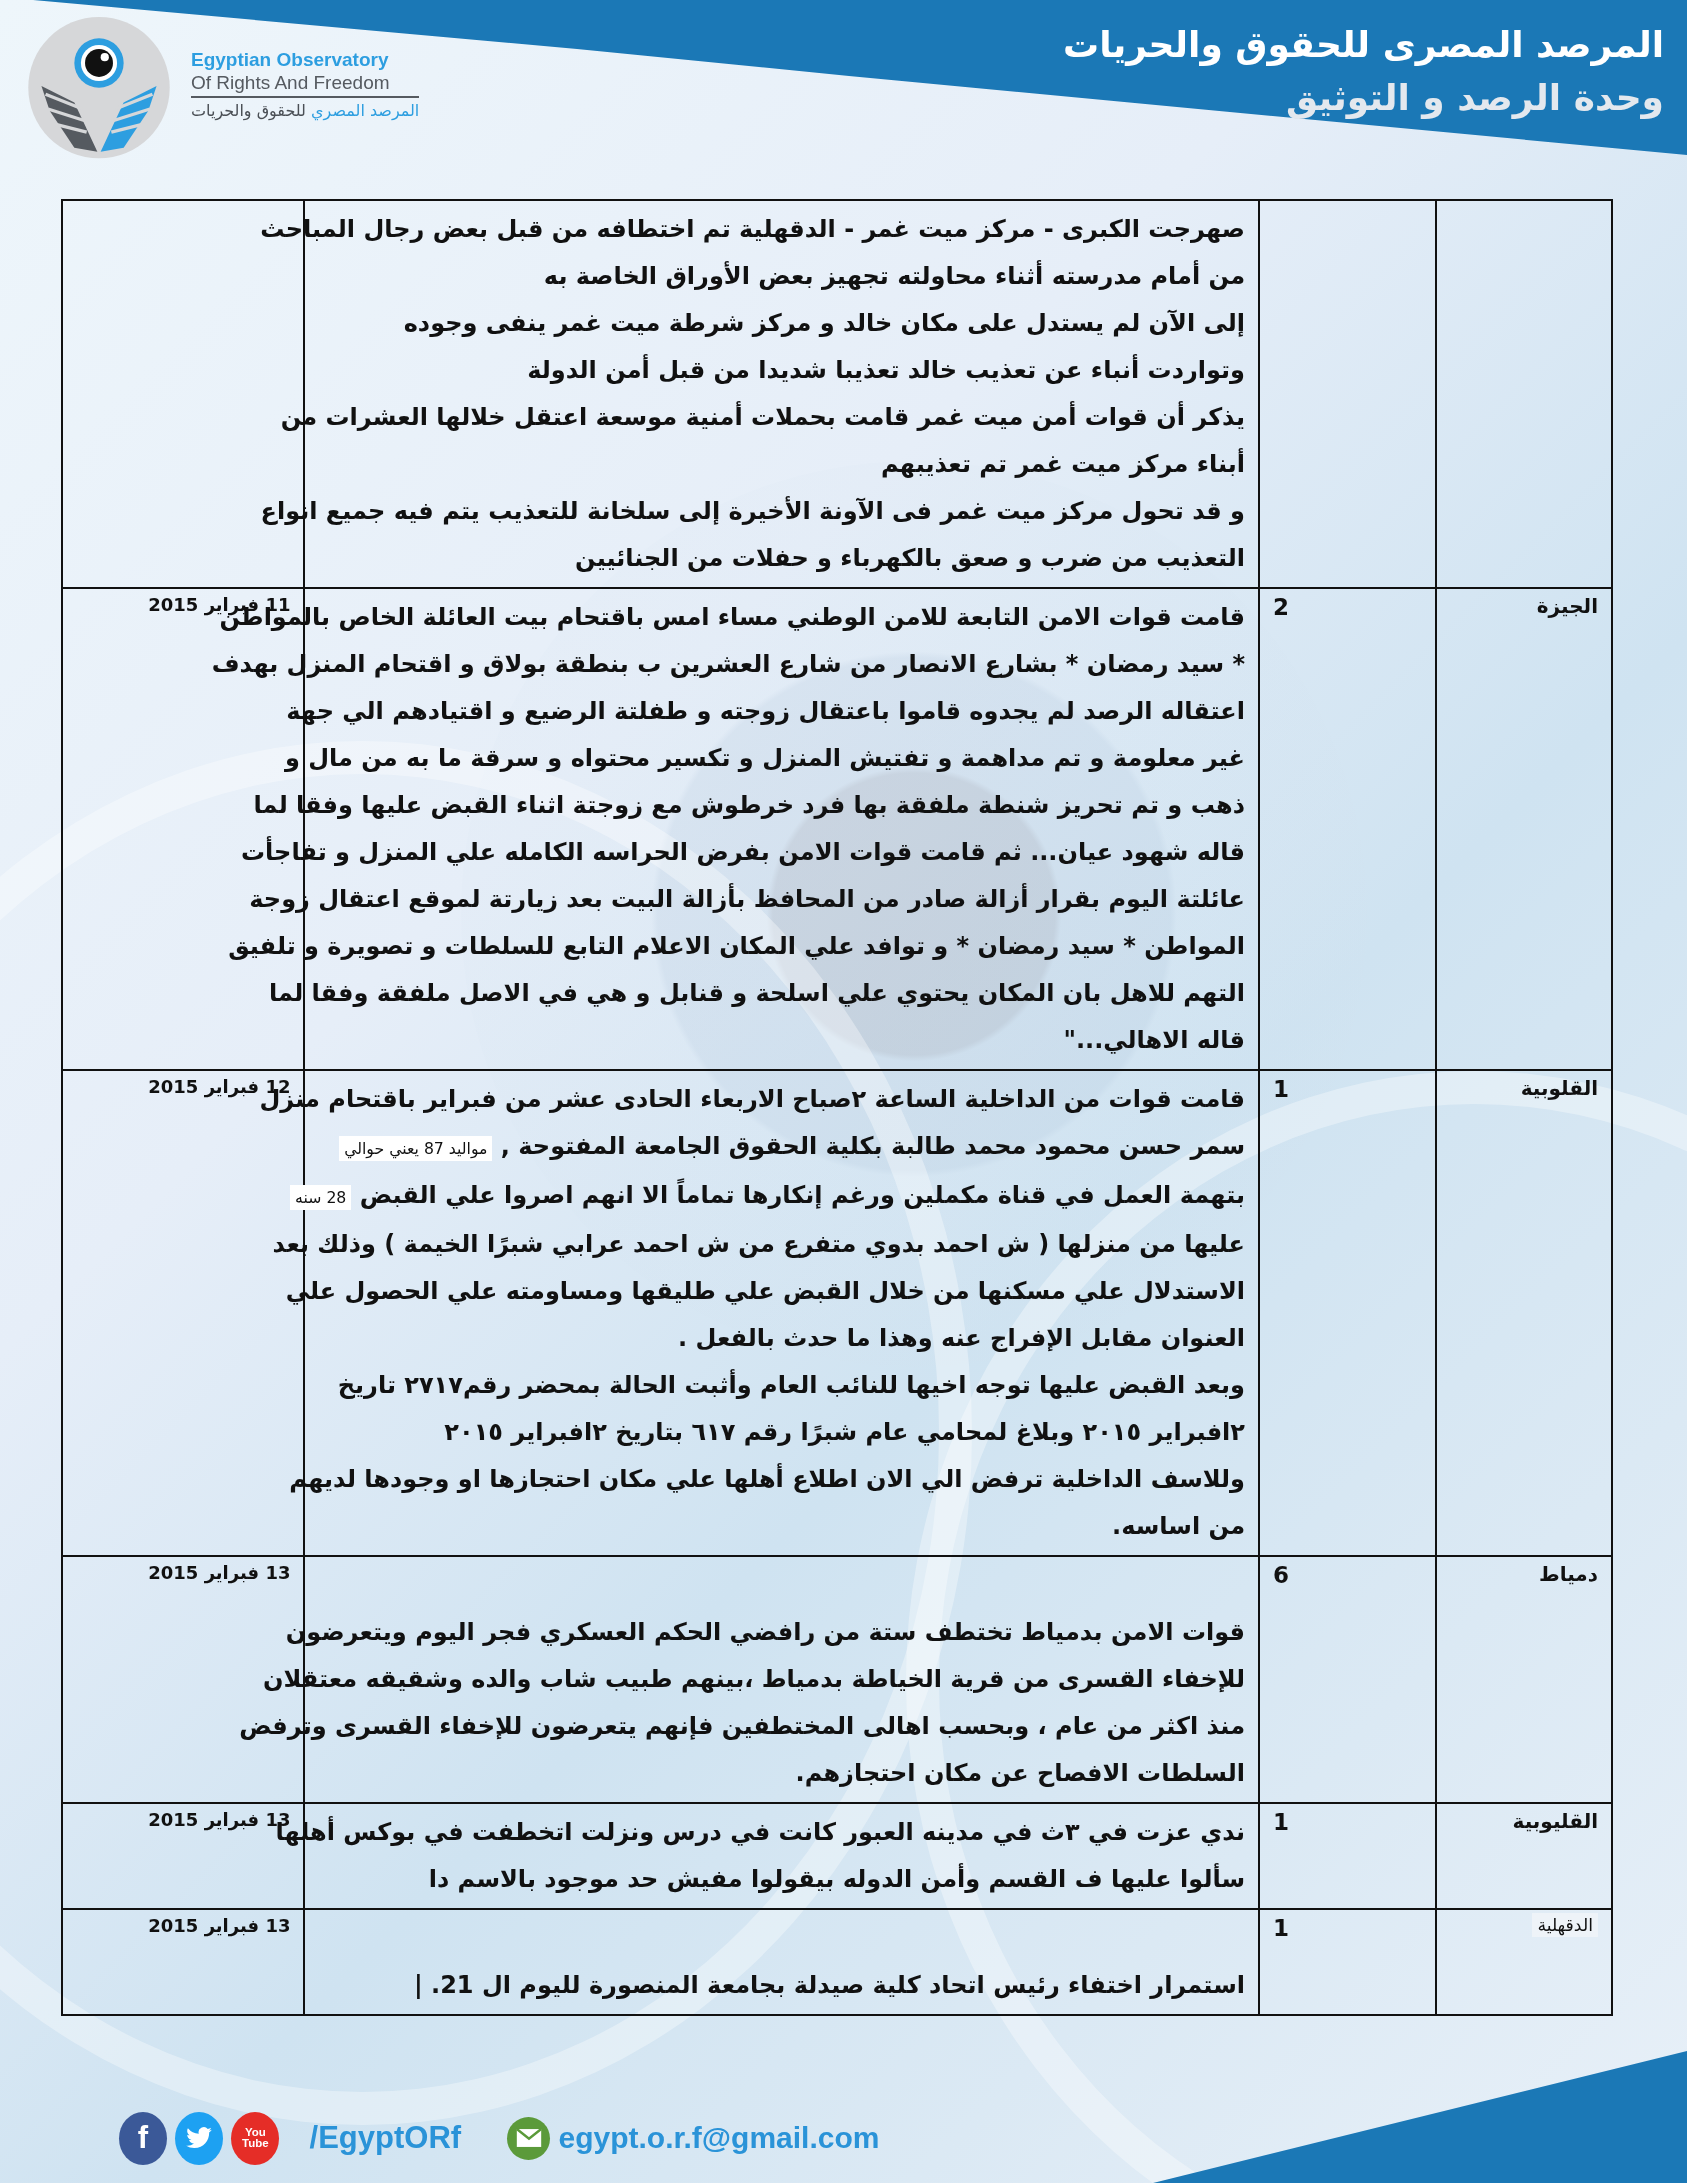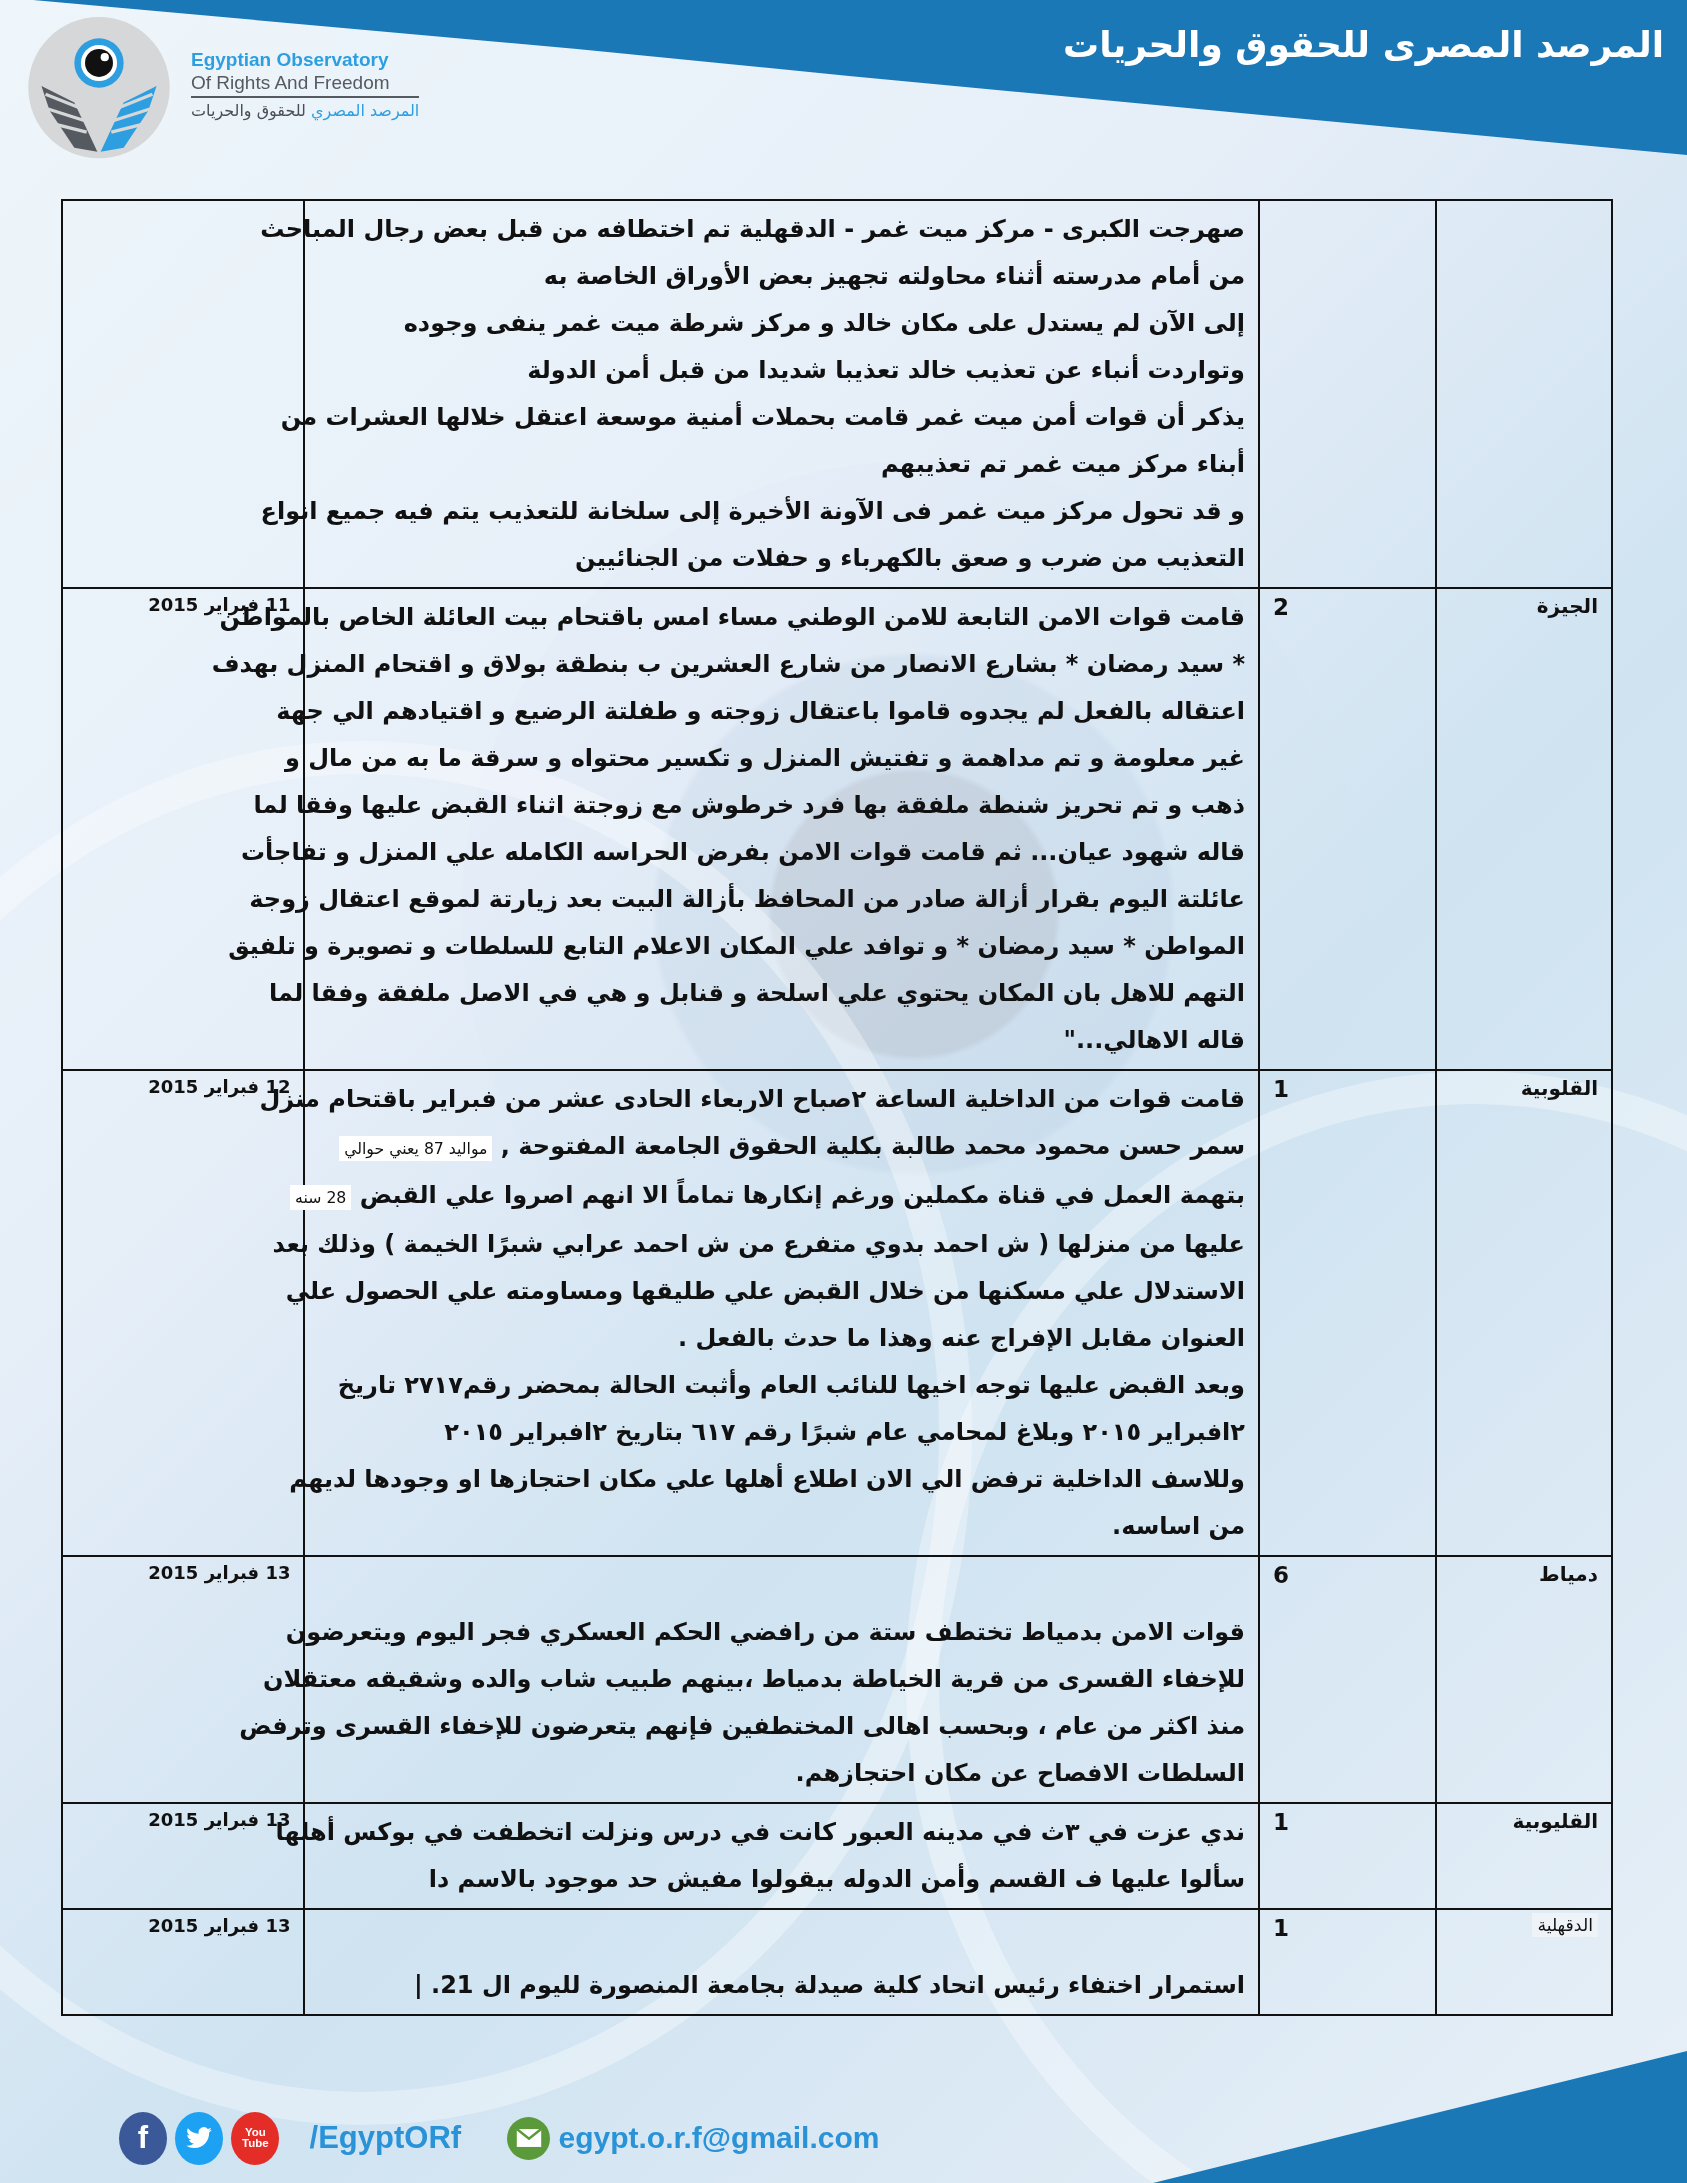--- a/index.html
+++ b/index.html
@@ -102,20 +102,21 @@
   </svg>
 </div>
 <div class="logo-text">
   <div class="en1">Egyptian Observatory</div>
   <div class="en2">Of Rights And Freedom</div>
   <div class="ar"><span class="blue">المرصد المصري</span> <span>للحقوق والحريات</span></div>
 </div>
 
 <div class="header-title">
   <div class="t1">المرصد المصرى للحقوق والحريات</div>
+  <div class="t2">وحدة الرصد و التوثيق</div>
 </div>
 
 <table class="records">
   <colgroup>
       <col class="c-gov">
       <col class="c-num">
       <col class="c-desc">
       <col class="c-date">
     </colgroup>
   <tbody id="tbody">
@@ -133,21 +134,21 @@
           <span class="desc-line">التعذيب من ضرب و صعق بالكهرباء و حفلات من الجنائيين</span>
         </td>
         <td class="date"></td>
       </tr>
       <tr style="height: 469px;">
         <td class="gov">الجيزة</td>
         <td class="num">2</td>
         <td class="desc">
           <span class="desc-line">قامت قوات الامن التابعة للامن الوطني مساء امس باقتحام بيت العائلة الخاص بالمواطن</span>
           <span class="desc-line">* سيد رمضان * بشارع الانصار من شارع العشرين ب بنطقة بولاق و اقتحام المنزل بهدف</span>
-          <span class="desc-line">اعتقاله بالفعل لم يجدوه قاموا باعتقال زوجته و طفلتة الرضيع و اقتيادهم الي جهة</span>
+          <span class="desc-line">اعتقاله الرصد لم يجدوه قاموا باعتقال زوجته و طفلتة الرضيع و اقتيادهم الي جهة</span>
           <span class="desc-line">غير معلومة و تم مداهمة و تفتيش المنزل و تكسير محتواه و سرقة ما به من مال و</span>
           <span class="desc-line">ذهب و تم تحريز شنطة ملفقة بها فرد خرطوش مع زوجتة اثناء القبض عليها وفقا لما</span>
           <span class="desc-line">قاله شهود عيان... ثم قامت قوات الامن بفرض الحراسه الكامله علي المنزل و تفاجأت</span>
           <span class="desc-line">عائلتة اليوم بقرار أزالة صادر من المحافظ بأزالة البيت بعد زيارتة لموقع اعتقال زوجة</span>
           <span class="desc-line">المواطن * سيد رمضان * و توافد علي المكان الاعلام التابع للسلطات و تصويرة و تلفيق</span>
           <span class="desc-line">التهم للاهل بان المكان يحتوي علي اسلحة و قنابل و هي في الاصل ملفقة وفقا لما</span>
           <span class="desc-line">قاله الاهالي..."</span>
         </td>
         <td class="date">11 فبراير 2015</td>
       </tr>

